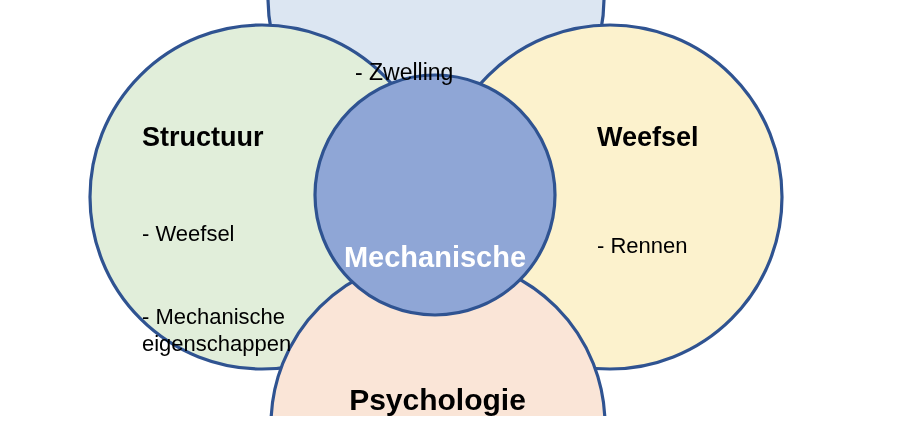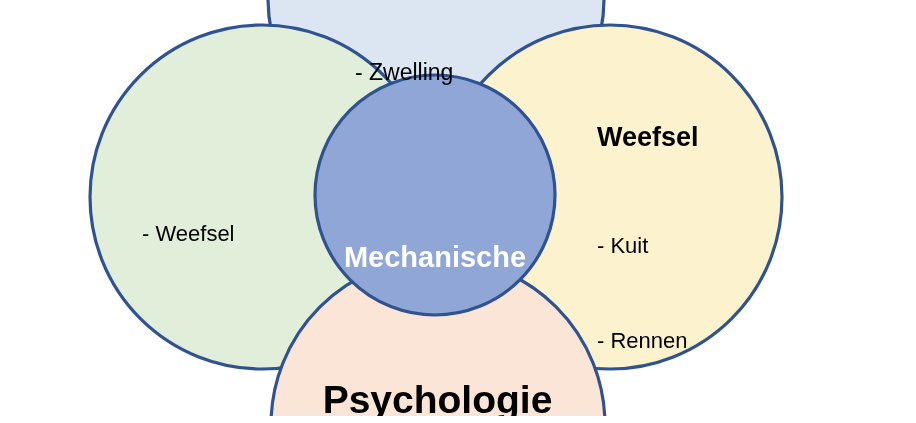--- a/index.html
+++ b/index.html
@@ -22,47 +22,48 @@
   .structuur-items { left: 142px; top: 165px; width: 152px; }
   .functie-title { left: 597px; top: 120px; }
   .functie-items { left: 597px; top: 167px; width: 170px; line-height: 31.5px; }
   .center-label {
     left: 330px; top: 147px; width: 210px;
     text-align: center; color: #ffffff;
     font-weight: 700; font-size: 29px; line-height: 44px;
   }
   .psychologie-title {
     left: 310px; top: 381px; width: 255px;
-    text-align: center; font-size: 39px; line-height: 38px;
+    text-align: center; font-size: 30px; line-height: 38px;
   }
 </style>
 </head>
 <body>
 
 <div class="stage">
 
   <svg width="916" height="423" viewBox="0 0 916 423">
     <circle cx="436" cy="-2" r="168" stroke-width="3.2" fill="#dce6f2" stroke="#2f5391"></circle>
     <circle cx="262" cy="197" r="172" stroke-width="3.2" fill="#e1eeda" stroke="#2f5391"></circle>
     <circle cx="610" cy="197" r="172" stroke-width="3.2" fill="#fcf2cd" stroke="#2f5391"></circle>
     <circle cx="438" cy="425" r="167" stroke-width="3.2" fill="#fae5d7" stroke="#2f5391"></circle>
     <circle cx="435" cy="195" r="120" stroke-width="3.2" fill="#8fa6d6" stroke="#2f5391"></circle>
   </svg>
 
   <div class="txt top-items">
     <span class="item-line">- Zwelling</span>
   </div>
 
+  <div class="txt circle-title structuur-title">Structuur</div>
   <div class="txt circle-items structuur-items">
     <span class="item-line">- Weefsel</span>
+    <span class="item-line">- Mechanische eigenschappen</span>
   </div>
 
   <div class="txt circle-title functie-title">Weefsel</div>
   <div class="txt circle-items functie-items">
-    <span class="item-line">- Kuit</span>
     <span class="item-line">- Rennen</span>
   </div>
 
   <div class="txt center-label">
     <span class="item-line">Mechanische</span>
   </div>
 
   <div class="txt circle-title psychologie-title">Psychologie</div>
 
 </div>

